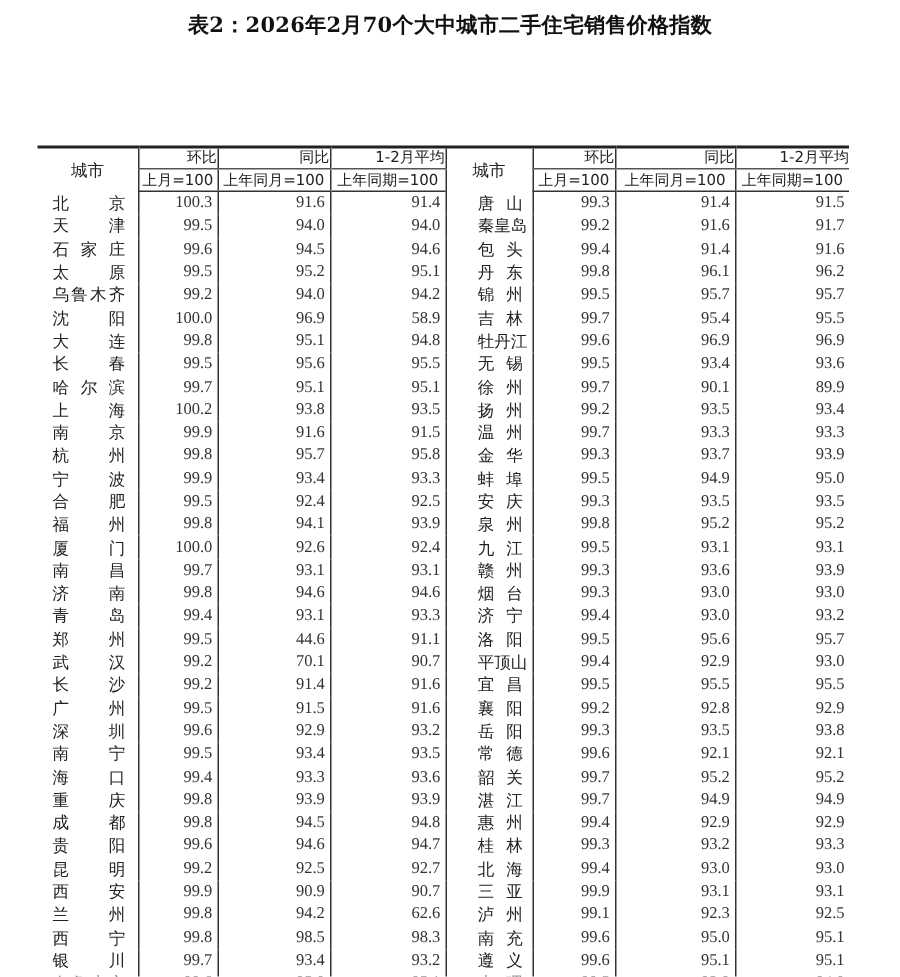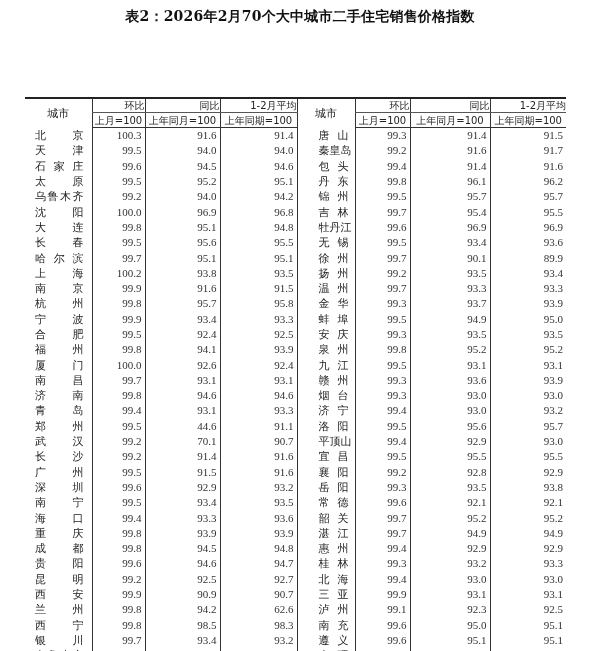--- a/index.html
+++ b/index.html
@@ -116,21 +116,21 @@
         <td class="num">94.2</td>
         <td class="name name2">锦州</td>
         <td class="num">99.5</td>
         <td class="num">95.7</td>
         <td class="num">95.7</td>
       </tr>
       <tr>
         <td class="name">沈阳</td>
         <td class="num">100.0</td>
         <td class="num">96.9</td>
-        <td class="num">96.8</td>
+        <td class="num">58.9</td>
         <td class="name name2">吉林</td>
         <td class="num">99.7</td>
         <td class="num">95.4</td>
         <td class="num">95.5</td>
       </tr>
       <tr>
         <td class="name">大连</td>
         <td class="num">99.8</td>
         <td class="num">95.1</td>
         <td class="num">94.8</td>

